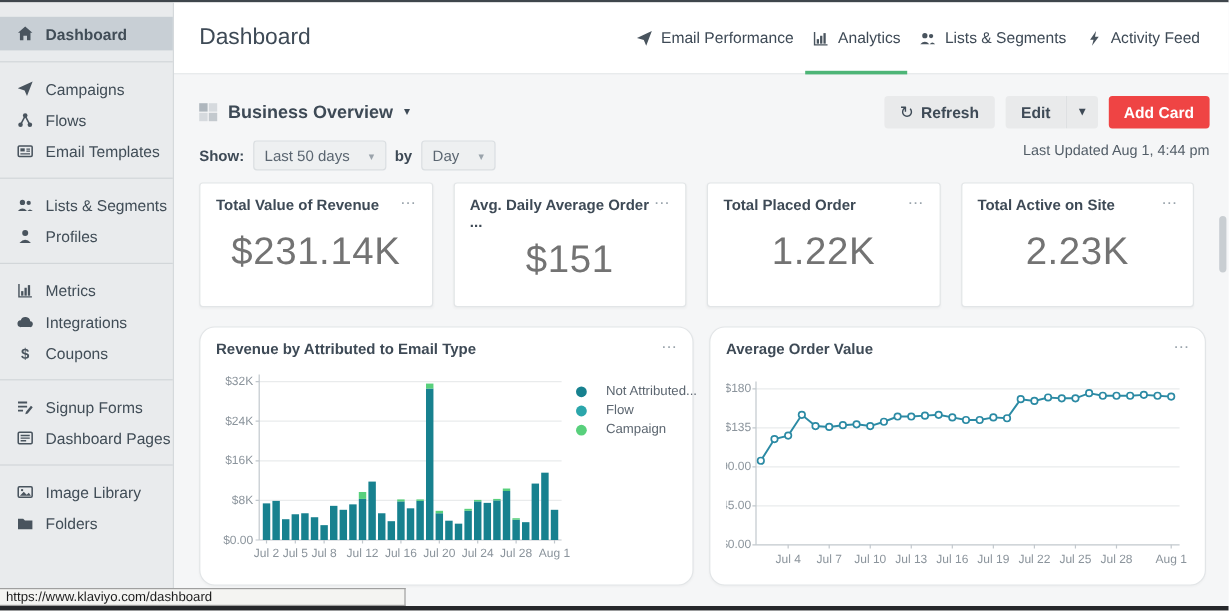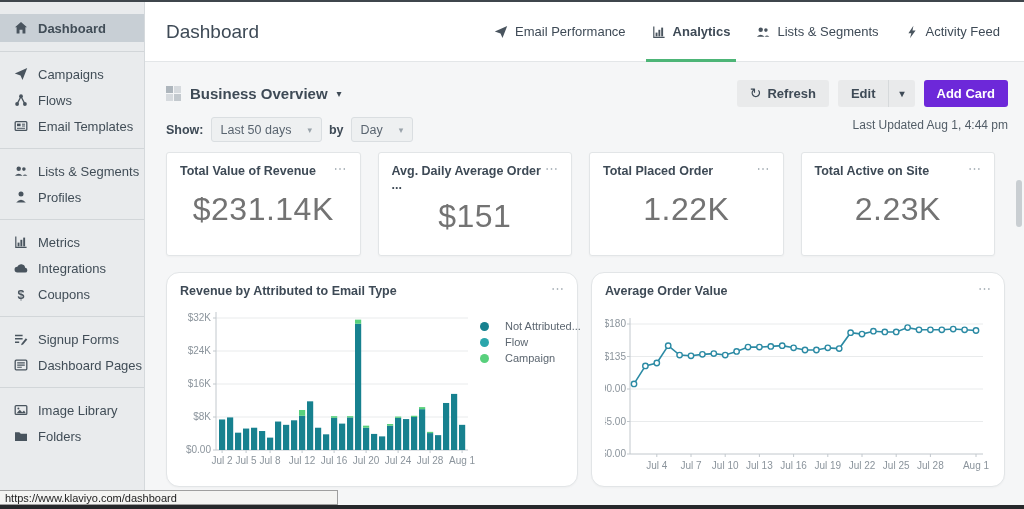--- a/index.html
+++ b/index.html
@@ -16,42 +16,42 @@
              font-size:13px;color:#414d57;cursor:pointer;}
   .side-item.active{background:#c8cfd5;font-weight:700;height:28px;}
   .side-icon{width:14px;height:14px;display:flex;align-items:center;}
   .side-divider{height:1px;background:#d2d6d9;margin:9px 0;}
 
   
   .content-col{flex:1;display:flex;flex-direction:column;position:relative;}
   .topbar{height:60px;min-height:60px;background:#fff;border-bottom:1px solid #e3e6e8;
           display:flex;align-items:center;padding:0 24px 0 21px;box-sizing:border-box;}
   .page-title{font-size:19px;font-weight:400;color:#3e4a56;margin:0;}
-  .tabs{margin-left:auto;display:flex;gap:26px;height:100%;align-items:center;}
+  .tabs{margin-left:auto;display:flex;gap:16px;height:100%;align-items:center;}
   .tab{display:flex;align-items:center;gap:7px;font-size:13px;height:100%;position:relative;cursor:pointer;}
-  .tab.active{font-weight:700;}
+  .tab.active{font-weight:400;}
   .tab.active::after{content:"";position:absolute;left:-6px;right:-6px;bottom:-1px;height:3px;background:#4db577;}
   .tab .side-icon{width:14px;}
 
   
   .content{flex:1;padding:0 16px 0 21px;position:relative;}
   .toolbar-row{display:flex;align-items:center;margin-top:17px;height:28px;}
   .view-picker{display:flex;align-items:center;gap:9px;cursor:pointer;}
   .grid-icon{display:grid;grid-template-columns:7px 7px;grid-gap:1px;}
   .grid-icon i{height:7px;display:block;}
   .grid-icon i:nth-child(1){background:#aeb6bd;}
   .grid-icon i:nth-child(2){background:#d6dade;}
   .grid-icon i:nth-child(3){background:#d6dade;}
   .grid-icon i:nth-child(4){background:#c3c9ce;}
   .view-name{font-size:15px;font-weight:700;}
   .caret{font-size:10px;color:#3e4a56;}
   .toolbar-buttons{margin-left:auto;display:flex;gap:9px;}
   .btn{height:27px;padding:0 13px;border:none;border-radius:3px;background:#e9eaeb;color:#3e4a56;
        font-size:13px;font-weight:700;font-family:inherit;display:flex;align-items:center;gap:6px;cursor:pointer;}
-  .btn-primary{background:#6d28d9;color:#fff;}
+  .btn-primary{background:#ef4444;color:#fff;}
   .split{display:flex;}
   .split .btn{border-radius:3px 0 0 3px;}
   .split .btn-caret{border-radius:0 3px 3px 0;border-left:1px solid #d6d9db;padding:0 10px;}
   .refresh-glyph{font-size:14px;font-weight:400;}
 
   .second-row{display:flex;margin-top:10px;align-items:flex-start;}
   .show-controls{display:flex;align-items:center;gap:7px;font-size:12.5px;font-weight:700;}
   .select{height:23px;background:#eef0f1;border:1px solid #dadee1;border-radius:3px;display:flex;
           align-items:center;padding:0 9px;gap:16px;font-size:12.5px;font-weight:400;color:#5a6570;cursor:pointer;}
   .sel-caret{color:#9aa3ab;font-size:9px;}

